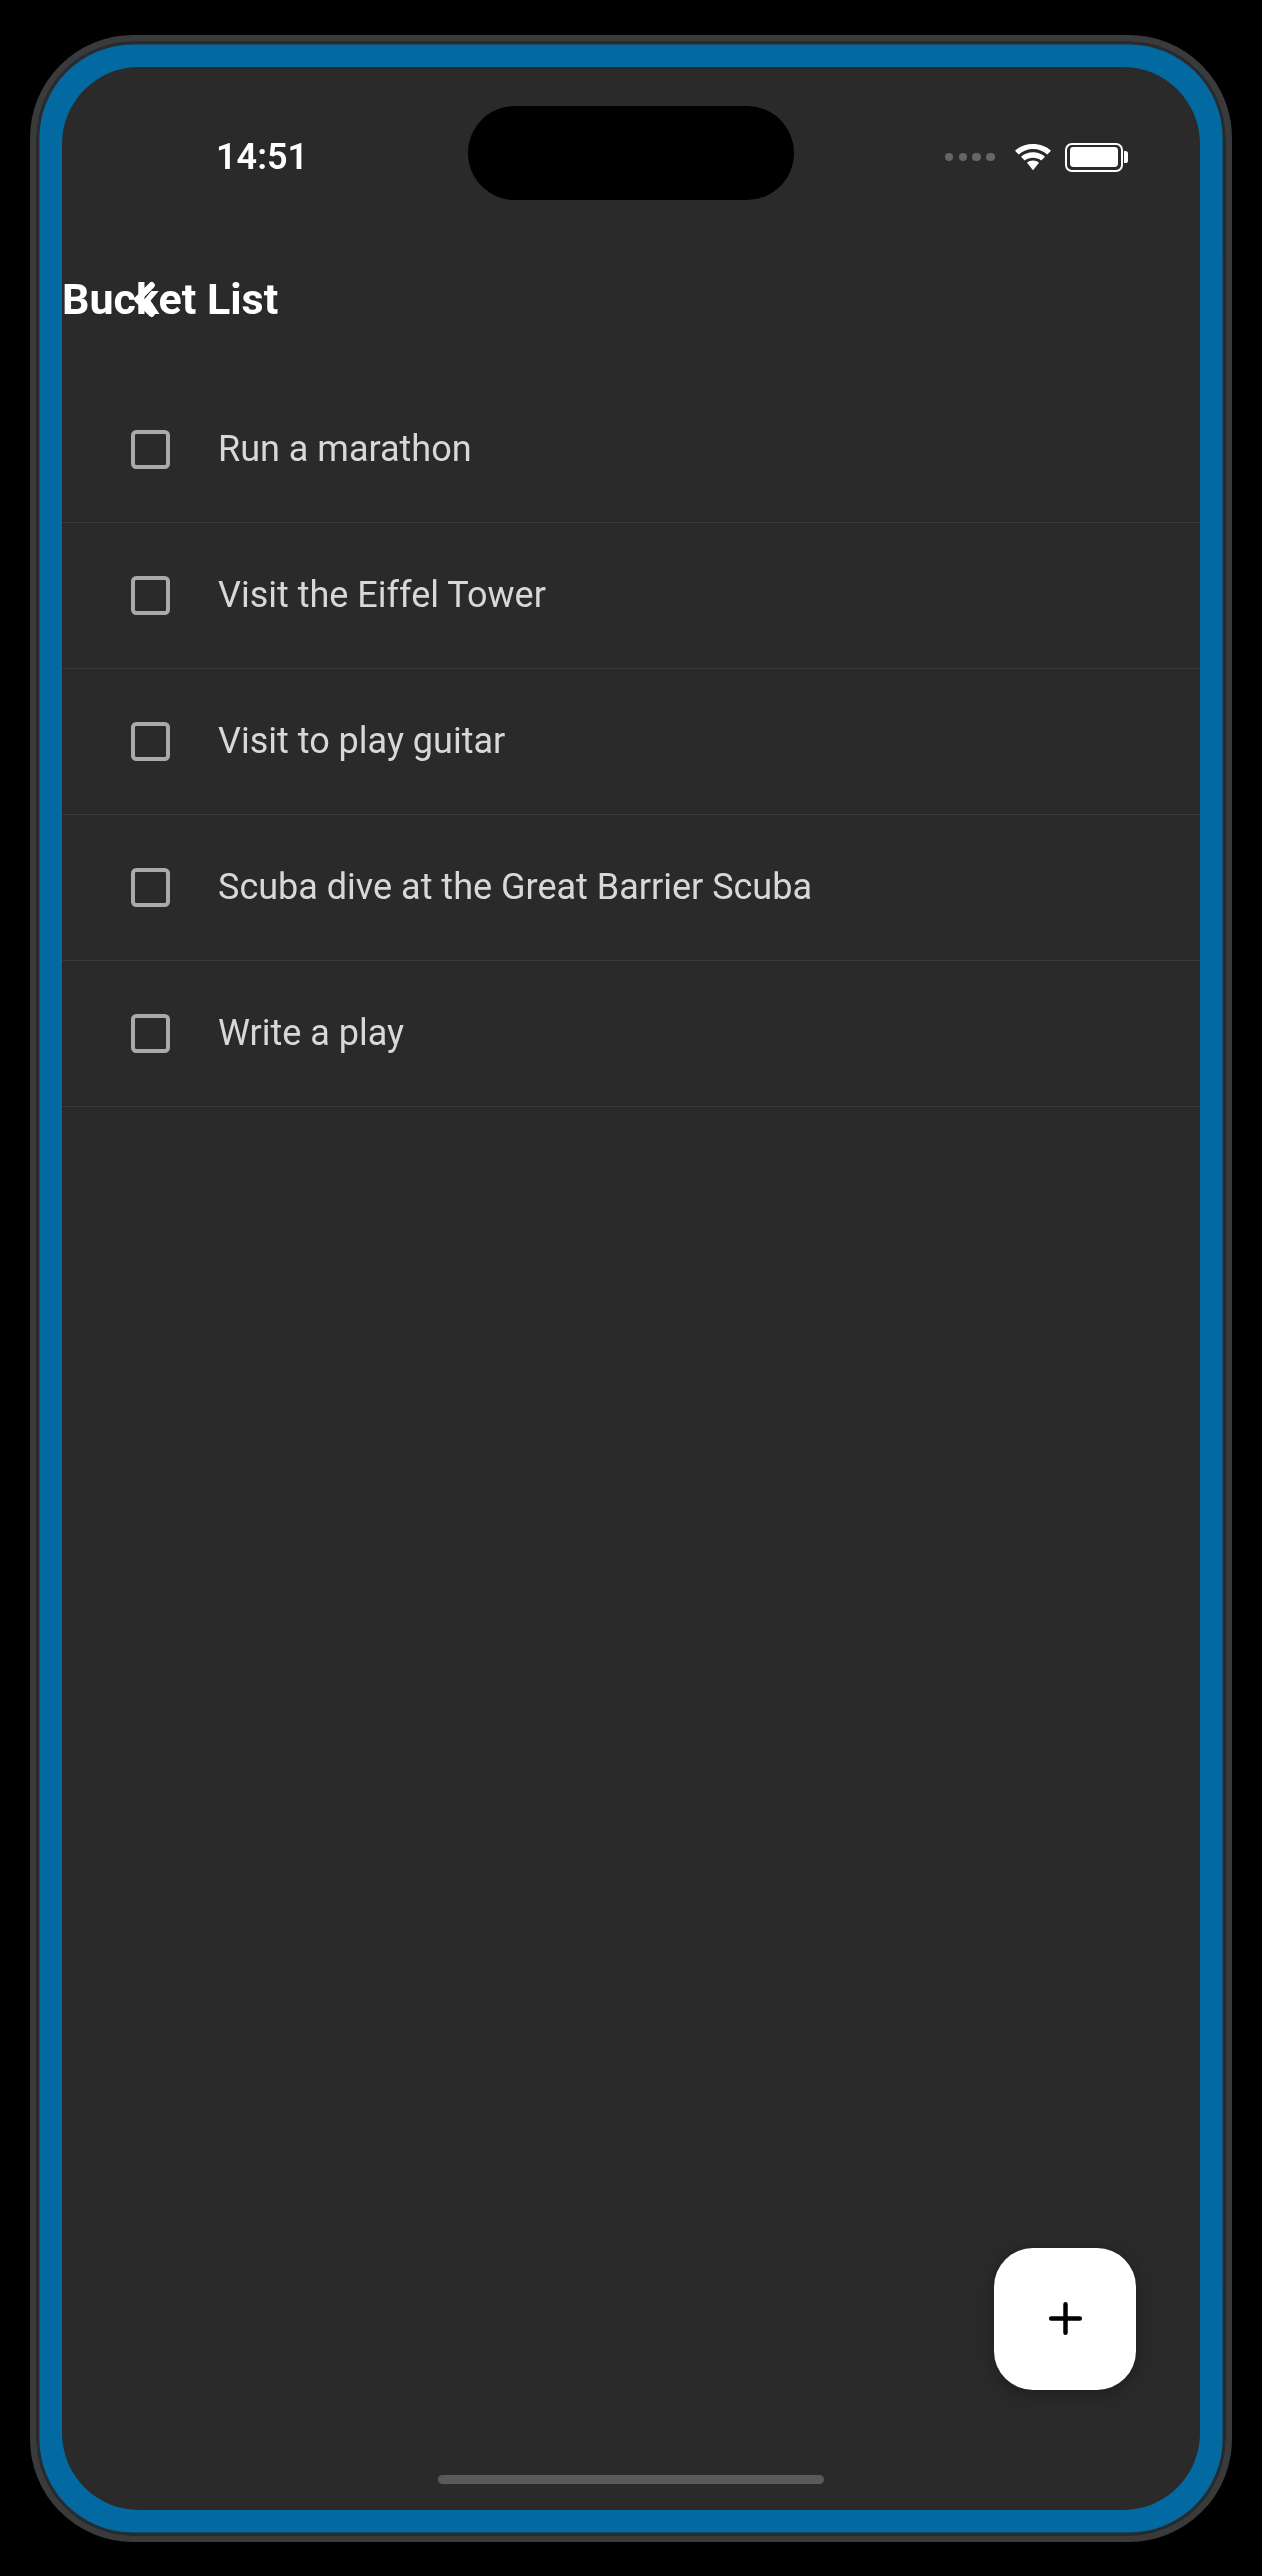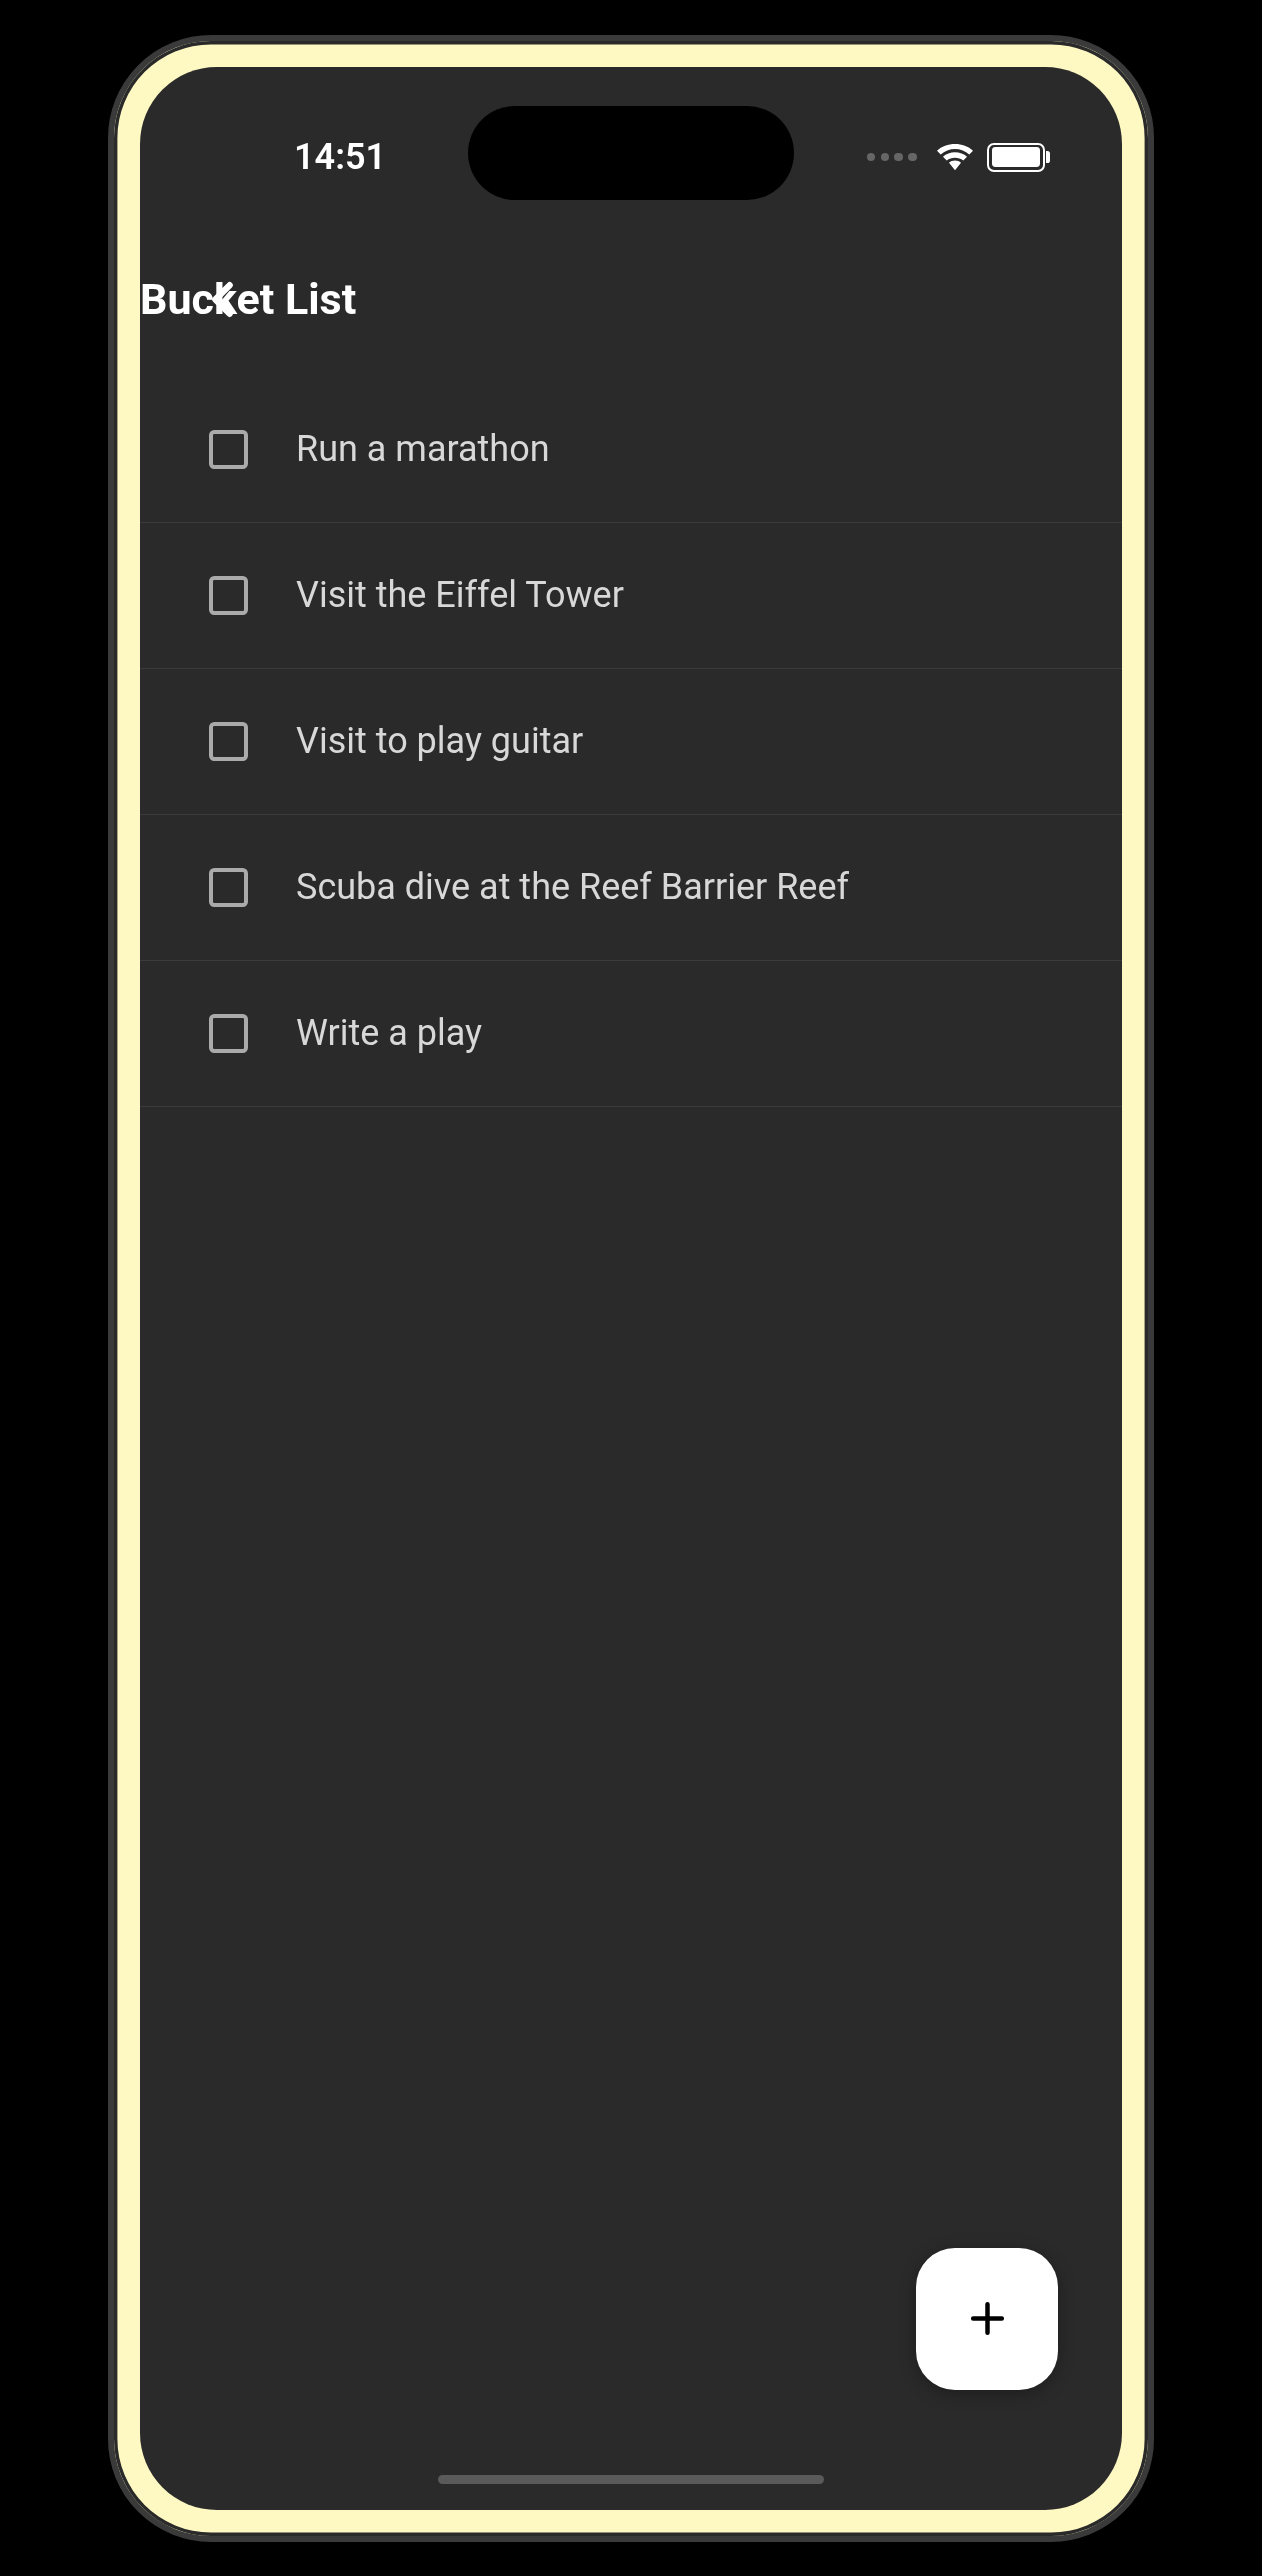--- a/index.html
+++ b/index.html
@@ -22,23 +22,23 @@
       width: 1262px;
       height: 2576px;
       background: #000000;
       position: relative;
       display: flex;
       align-items: center;
       justify-content: center;
     }
     
     .phone-body {
-      width: 1046px;
+      width: 1202px;
       height: 2507px;
-      background: #fef9c3;
+      background: #0369a1;
       border-radius: 103px;
       position: relative;
       border: 6.9px solid #3a3a3a;
       box-shadow: inset 0 0 0 3.4px #2a2a2a;
       overflow: hidden;
     }
     
     .phone-screen {
       position: absolute;
       top: 26px;
@@ -280,21 +280,21 @@
             <div class="item-label">Visit the Eiffel Tower</div>
           </div>
 
           <div class="list-item">
             <div class="checkbox"></div>
             <div class="item-label">Visit to play guitar</div>
           </div>
 
           <div class="list-item">
             <div class="checkbox"></div>
-            <div class="item-label">Scuba dive at the Reef Barrier Reef</div>
+            <div class="item-label">Scuba dive at the Great Barrier Scuba</div>
           </div>
 
           <div class="list-item">
             <div class="checkbox"></div>
             <div class="item-label">Write a play</div>
           </div>
 
         </div>
 
         <div class="fab">

